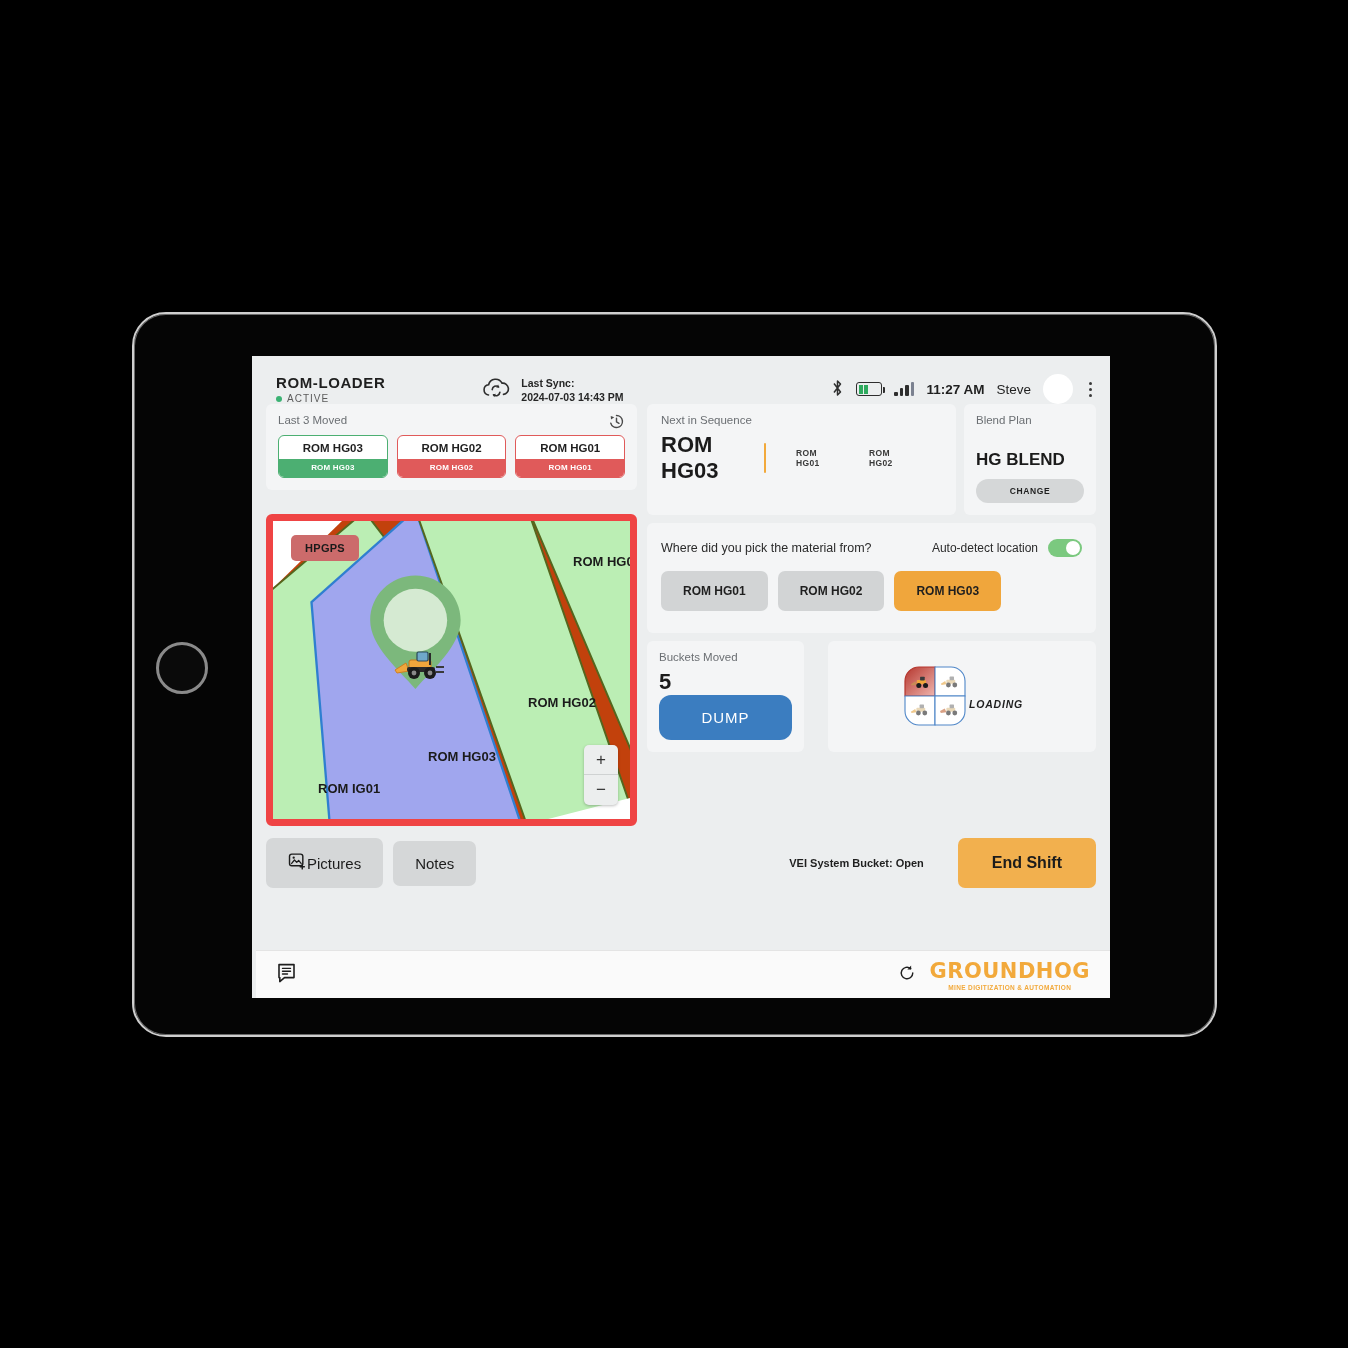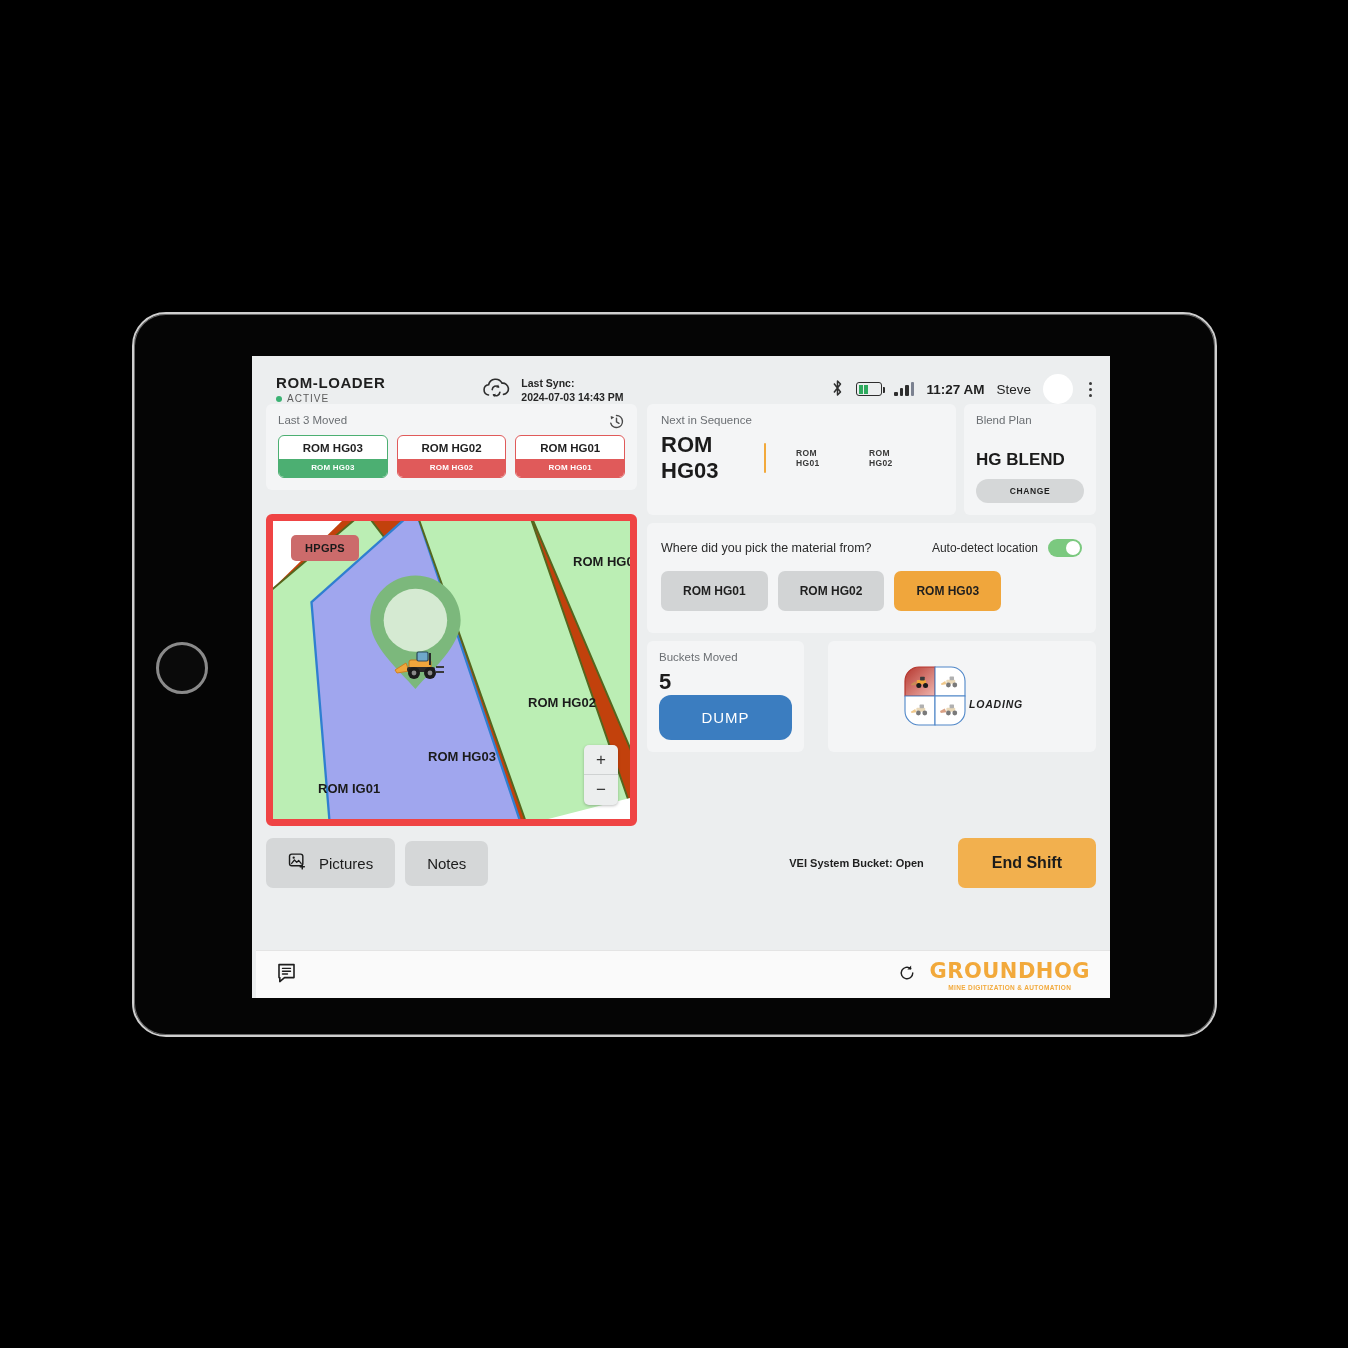--- a/index.html
+++ b/index.html
@@ -168,21 +168,21 @@
   #payload { padding: 10px 12px 14px; flex: 1; }
   #cyclecard { flex: 1; padding: 14px 0 12px; display: flex; align-items: center; justify-content: center; font-style: italic; }
   .cycle-label { font-size: 10.5px; font-weight: bold; letter-spacing: .8px; color: #1f1f1f; margin-top: 12px; }
 
   
   #actionbar { display: flex; align-items: center; padding: 12px 14px 0; gap: 10px; }
   .flat-btn {
     background: #d5d7d8; border: none; border-radius: 7px;
     font-size: 15px; color: #1c1c1c; font-family: inherit;
     padding: 14px 22px; cursor: pointer;
-    display: flex; align-items: center; gap: 12px;
+    display: flex; align-items: center; gap: 0;
   }
   #vei-status { margin-left: auto; font-size: 11px; font-weight: bold; color: #1f1f1f; }
   #endshift {
     background: #f2b04e; border: none; border-radius: 7px;
     font-size: 16px; font-weight: bold; color: #1b1b1b;
     padding: 16px 34px; cursor: pointer; font-family: inherit;
     margin-left: 24px;
   }
 
   

